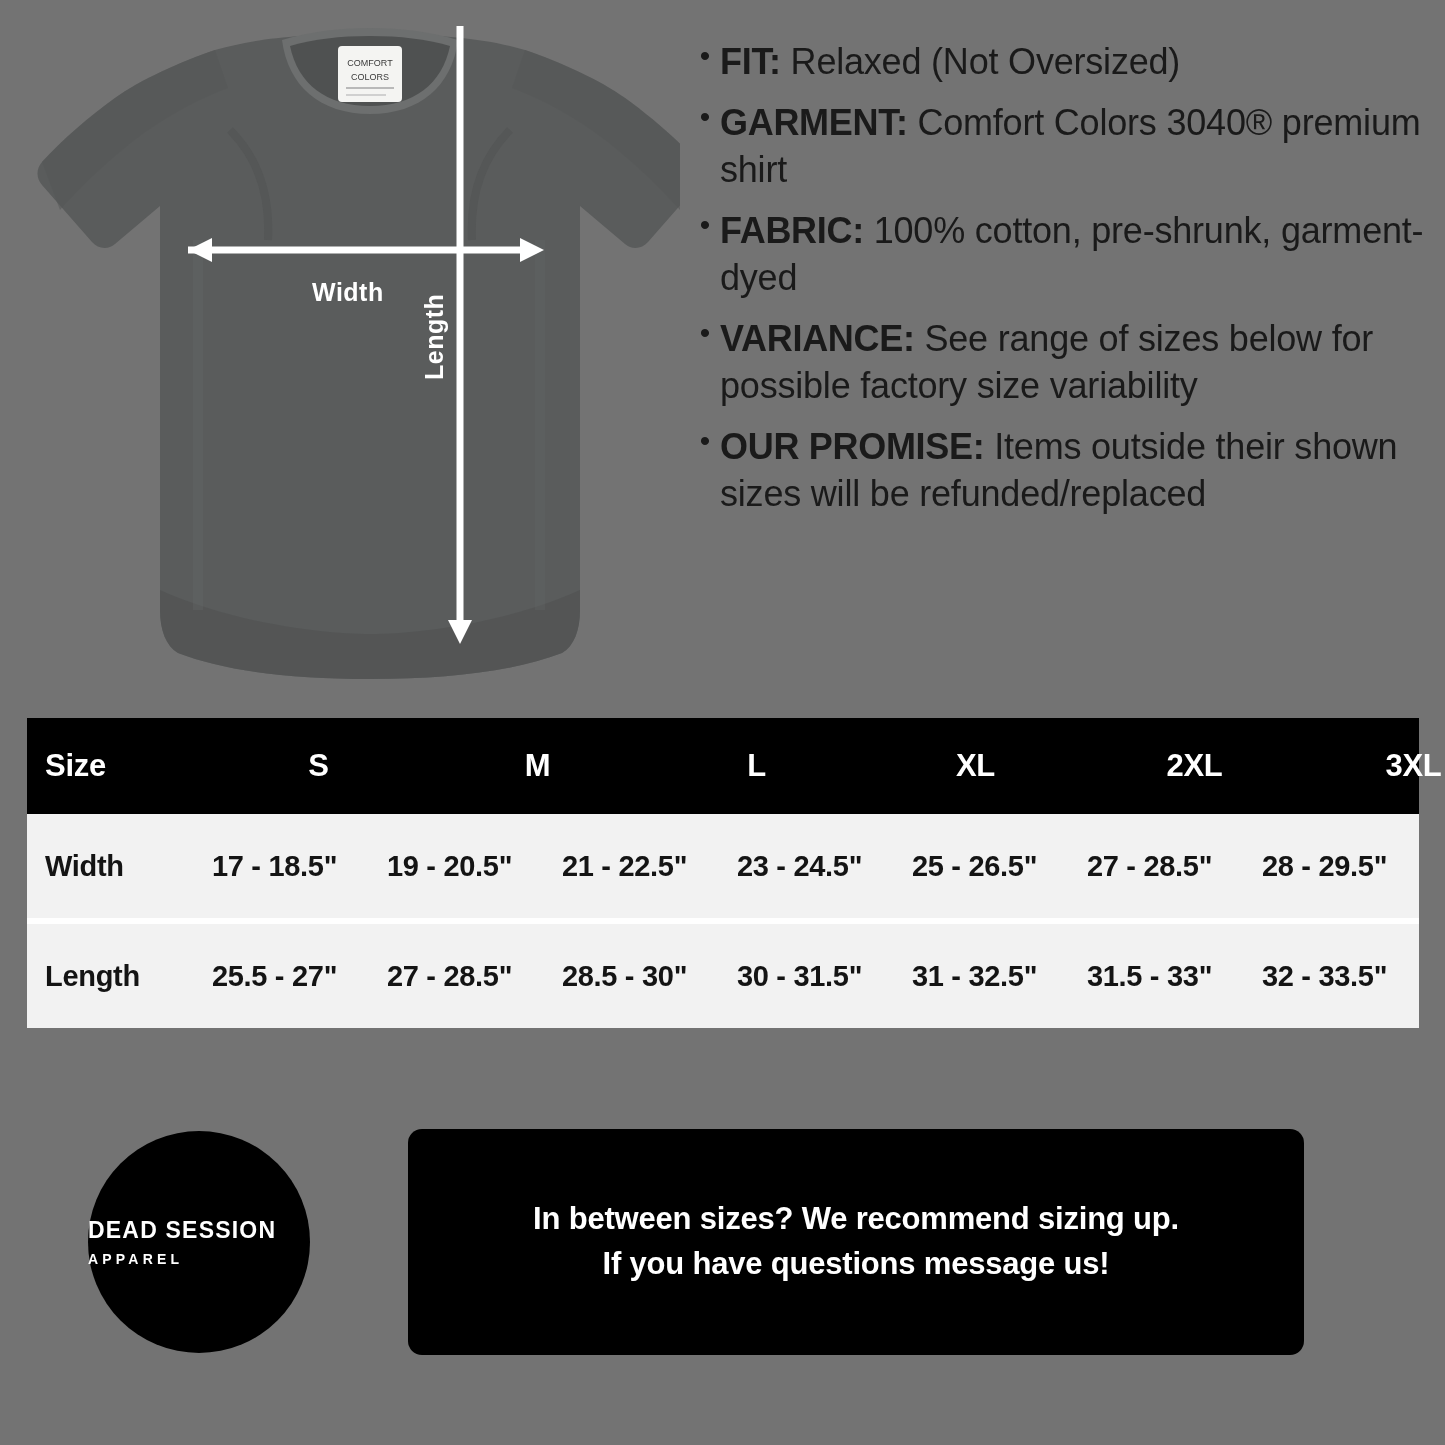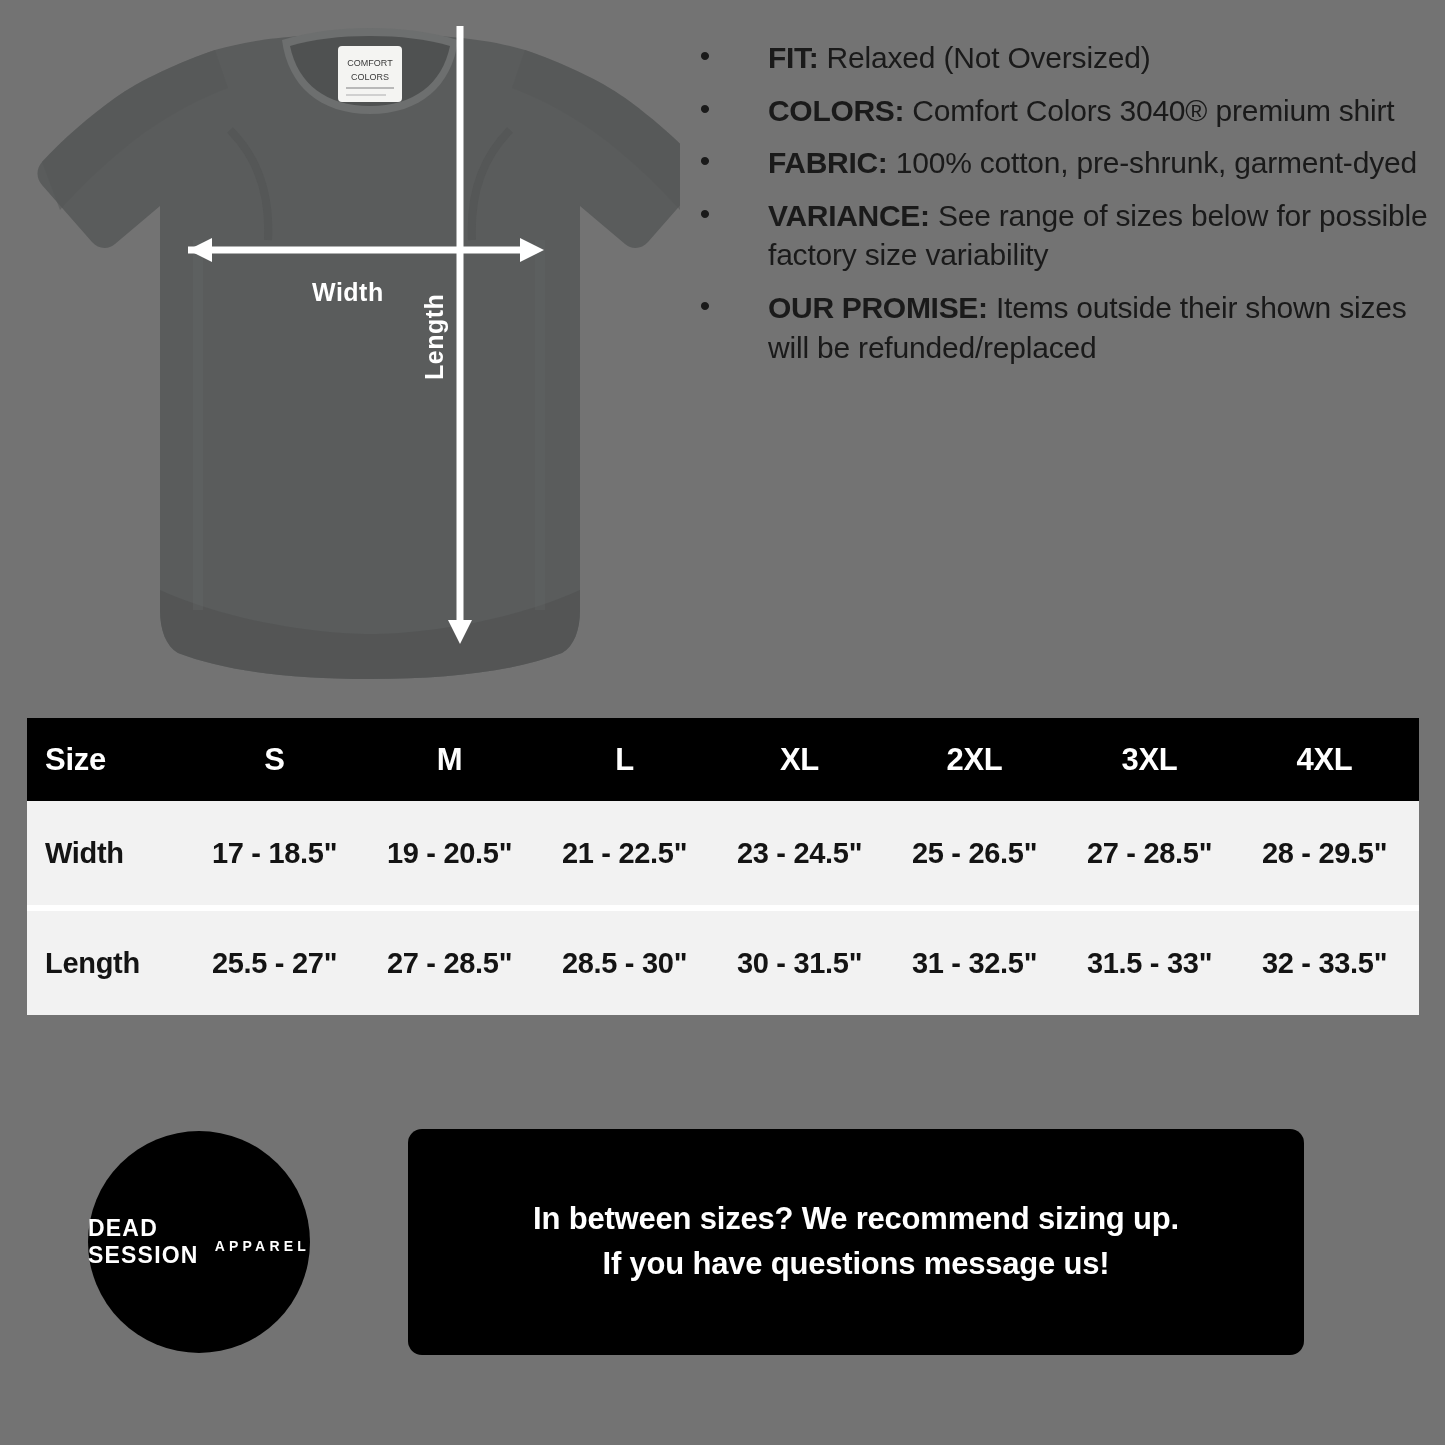--- a/index.html
+++ b/index.html
@@ -69,43 +69,43 @@
   .bullet {
     flex: 0 0 auto;
     width: 30px;
     text-align: center;
     font-size: 30px;
     line-height: 36px;
     color: #1a1a1a;
   }
   .feature-text {
     flex: 1 1 auto;
-    font-size: 30px;
+    font-size: 36px;
     color: #1a1a1a;
     letter-spacing: -0.2px;
-    margin-left: 48px;
   }
   .feature-text b {
     font-weight: bold;
     letter-spacing: -0.3px;
   }
 
   
   .table {
     position: absolute;
     left: 27px;
     top: 718px;
     width: 1392px;
   }
   .table-head {
     background: #000000;
     color: #ffffff;
     display: flex;
     align-items: center;
-    height: 83px;
+    height: 96px;
+    gap: 44px;
   }
   .table-row {
     background: #f2f2f2;
     color: #141414;
     display: flex;
     align-items: center;
     height: 104px;
   }
   .table-row.alt { background: #f2f2f2; }
   .cell {
@@ -128,22 +128,21 @@
   
   .logo {
     position: absolute;
     left: 88px;
     top: 1131px;
     width: 222px;
     height: 222px;
     border-radius: 50%;
     background: #000000;
     display: flex;
-    flex-direction: row;
-    align-items: center;
+    flex-direction: column;
     justify-content: center;
   }
   .logo-main {
     color: #ffffff;
     font-size: 23px;
     font-weight: bold;
     letter-spacing: 1.2px;
   }
   .logo-sub {
     color: #ffffff;
@@ -235,21 +234,21 @@
       <div class="dim-label dim-length">Length</div>
     </div>
 
     <div class="features">
       <div class="feature">
         <span class="bullet">•</span>
         <span class="feature-text"><b>FIT:</b><span> Relaxed (Not Oversized)</span></span>
       </div>
       <div class="feature">
         <span class="bullet">•</span>
-        <span class="feature-text"><b>COLORS:</b><span> Comfort Colors 3040® premium shirt</span></span>
+        <span class="feature-text"><b>GARMENT:</b><span> Comfort Colors 3040® premium shirt</span></span>
       </div>
       <div class="feature">
         <span class="bullet">•</span>
         <span class="feature-text"><b>FABRIC:</b><span> 100% cotton, pre-shrunk, garment-dyed</span></span>
       </div>
       <div class="feature">
         <span class="bullet">•</span>
         <span class="feature-text"><b>VARIANCE:</b><span> See range of sizes below for possible factory size variability</span></span>
       </div>
       <div class="feature">

